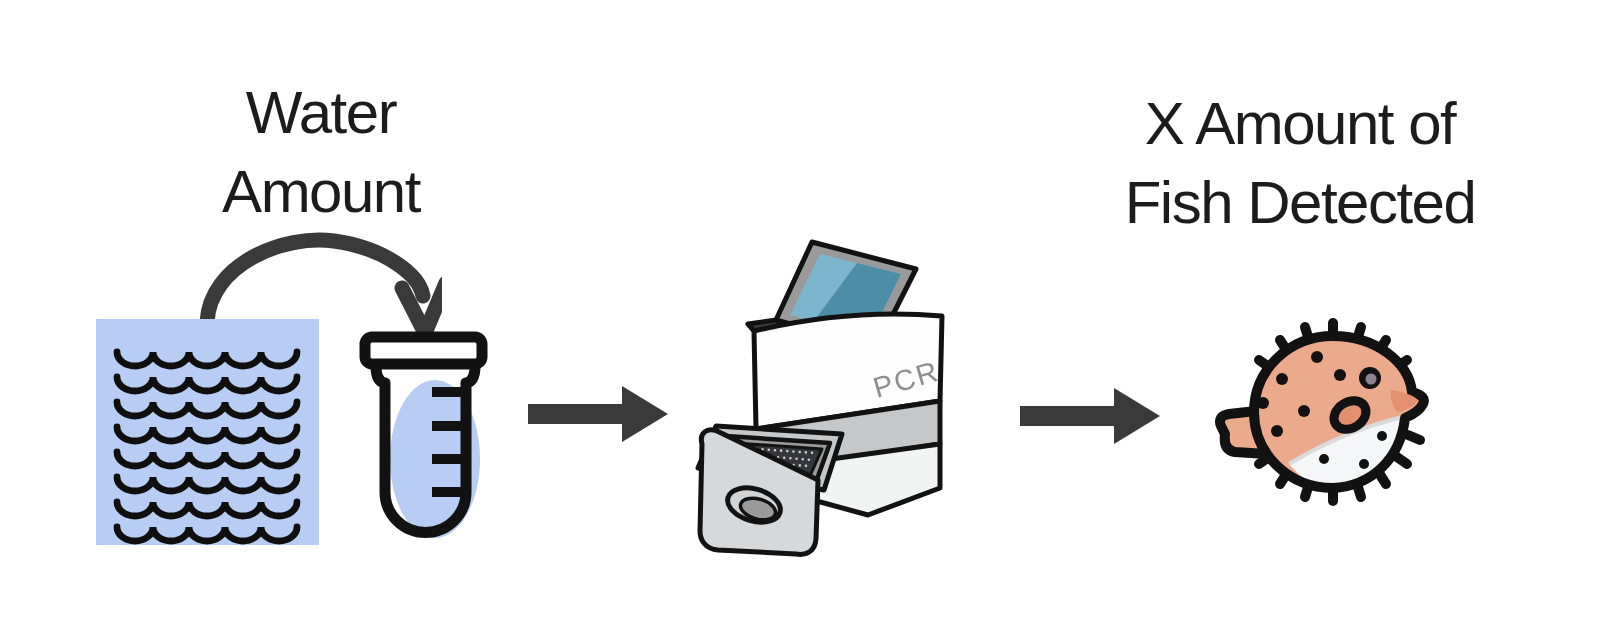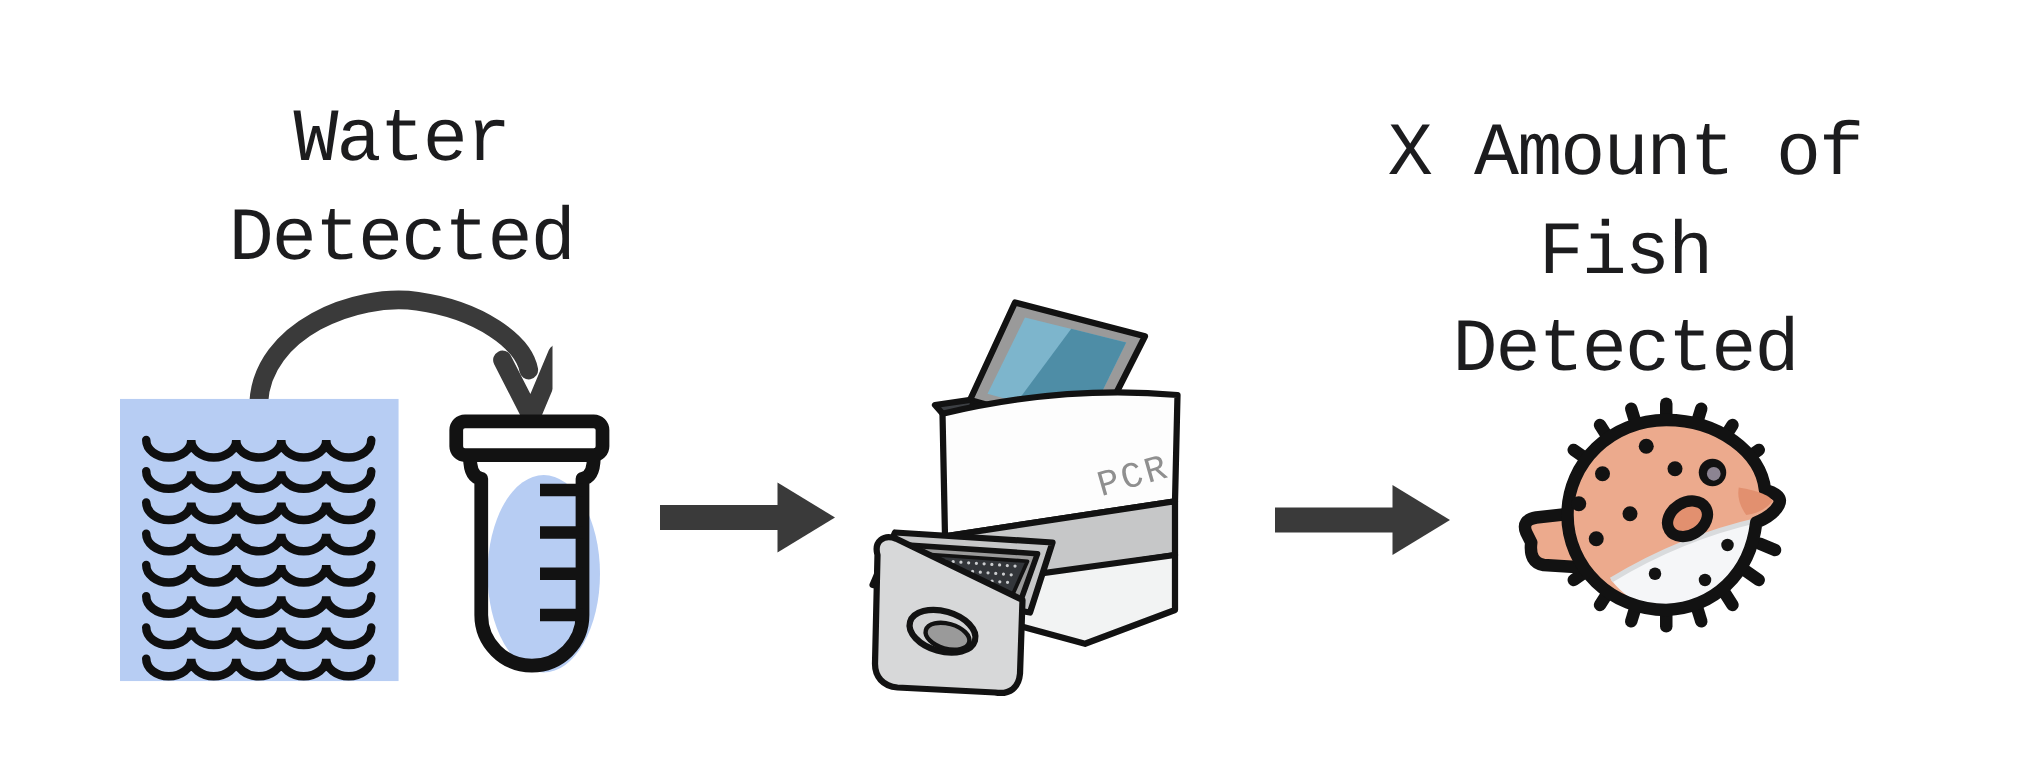--- a/index.html
+++ b/index.html
@@ -1,18 +1,18 @@
 <!DOCTYPE html>
 <html style="--c-text: #1c1c1e; --c-outline: #121212; --c-wave-ink: #0f0f0f; --c-arrow: #3a3a3a; --c-water-blue: #b7cdf3; --c-screen-light: #7db5cc; --c-screen-dark: #4e8da6; --c-screen-frame: #9a9a9a; --c-deck-dark: #3c3f43; --c-machine-white: #fdfdfd; --c-machine-gray: #c6c7c8; --c-machine-light: #f2f3f3; --c-drawer-gray: #d7d8d9; --c-plate-dark: #33363a; --c-plate-dot: #caccce; --c-handle-gray: #d2d3d4; --c-label-gray: #8f8f8f; --c-fish-salmon: #ecaa8d; --c-fish-dark-salmon: #e2906f; --c-fish-belly: #f5f6f8; --c-fish-pupil: #8c8492; --c-belly-shade: #d9dbdd;"><head>
 <meta charset="utf-8">
 <style>
   html,body{margin:0;padding:0;background:#ffffff;}
   .canvas{
     position:relative;width:1617px;height:618px;background:#ffffff;overflow:hidden;
-    font-family:Liberation Mono, monospace;
+    font-family:Liberation Sans, sans-serif;
   }
   .abs{position:absolute;}
   .title{
     position:absolute;text-align:center;
     color:var(--c-text,#1c1c1e);
     font-size:60px;line-height:1.31;letter-spacing:-1.5px;font-weight:500;
   }
   
   .f-water{fill:var(--c-water-blue,#b7cdf3);}
   .f-arrow{fill:var(--c-arrow,#3a3a3a);}
@@ -38,21 +38,21 @@
   .s-chord{stroke:var(--c-belly-shade,#d9dbdd);}
   .s-wave{stroke:var(--c-wave-ink,#0f0f0f);}
 </style>
 </head>
 <body>
 
 <div class="canvas">
 
   <div class="title" style="left:121px;top:74px;width:400px">
     <div>Water</div>
-    <div>Detected</div>
+    <div>Amount</div>
   </div>
 
   <svg class="abs" style="left:192px;top:226px" width="250" height="125" viewBox="0 0 250 125">
     <path class="s-arrow" fill="none" stroke-width="15" stroke-linecap="round" d="M15,96 C18,38 92,8 142,15 C192,22 227,48 231,70"></path>
     <path class="s-arrow" fill="none" stroke-width="15" stroke-linecap="round" stroke-linejoin="round" d="M210,62 L233,107 L254,57"></path>
   </svg>
 
   <svg class="abs" style="left:96px;top:319px" width="223" height="226" viewBox="0 0 223 226">
     <rect class="f-water" x="0" y="0" width="223" height="226"></rect>
     <g class="s-wave" fill="none" stroke-width="6.8" stroke-linecap="round">

